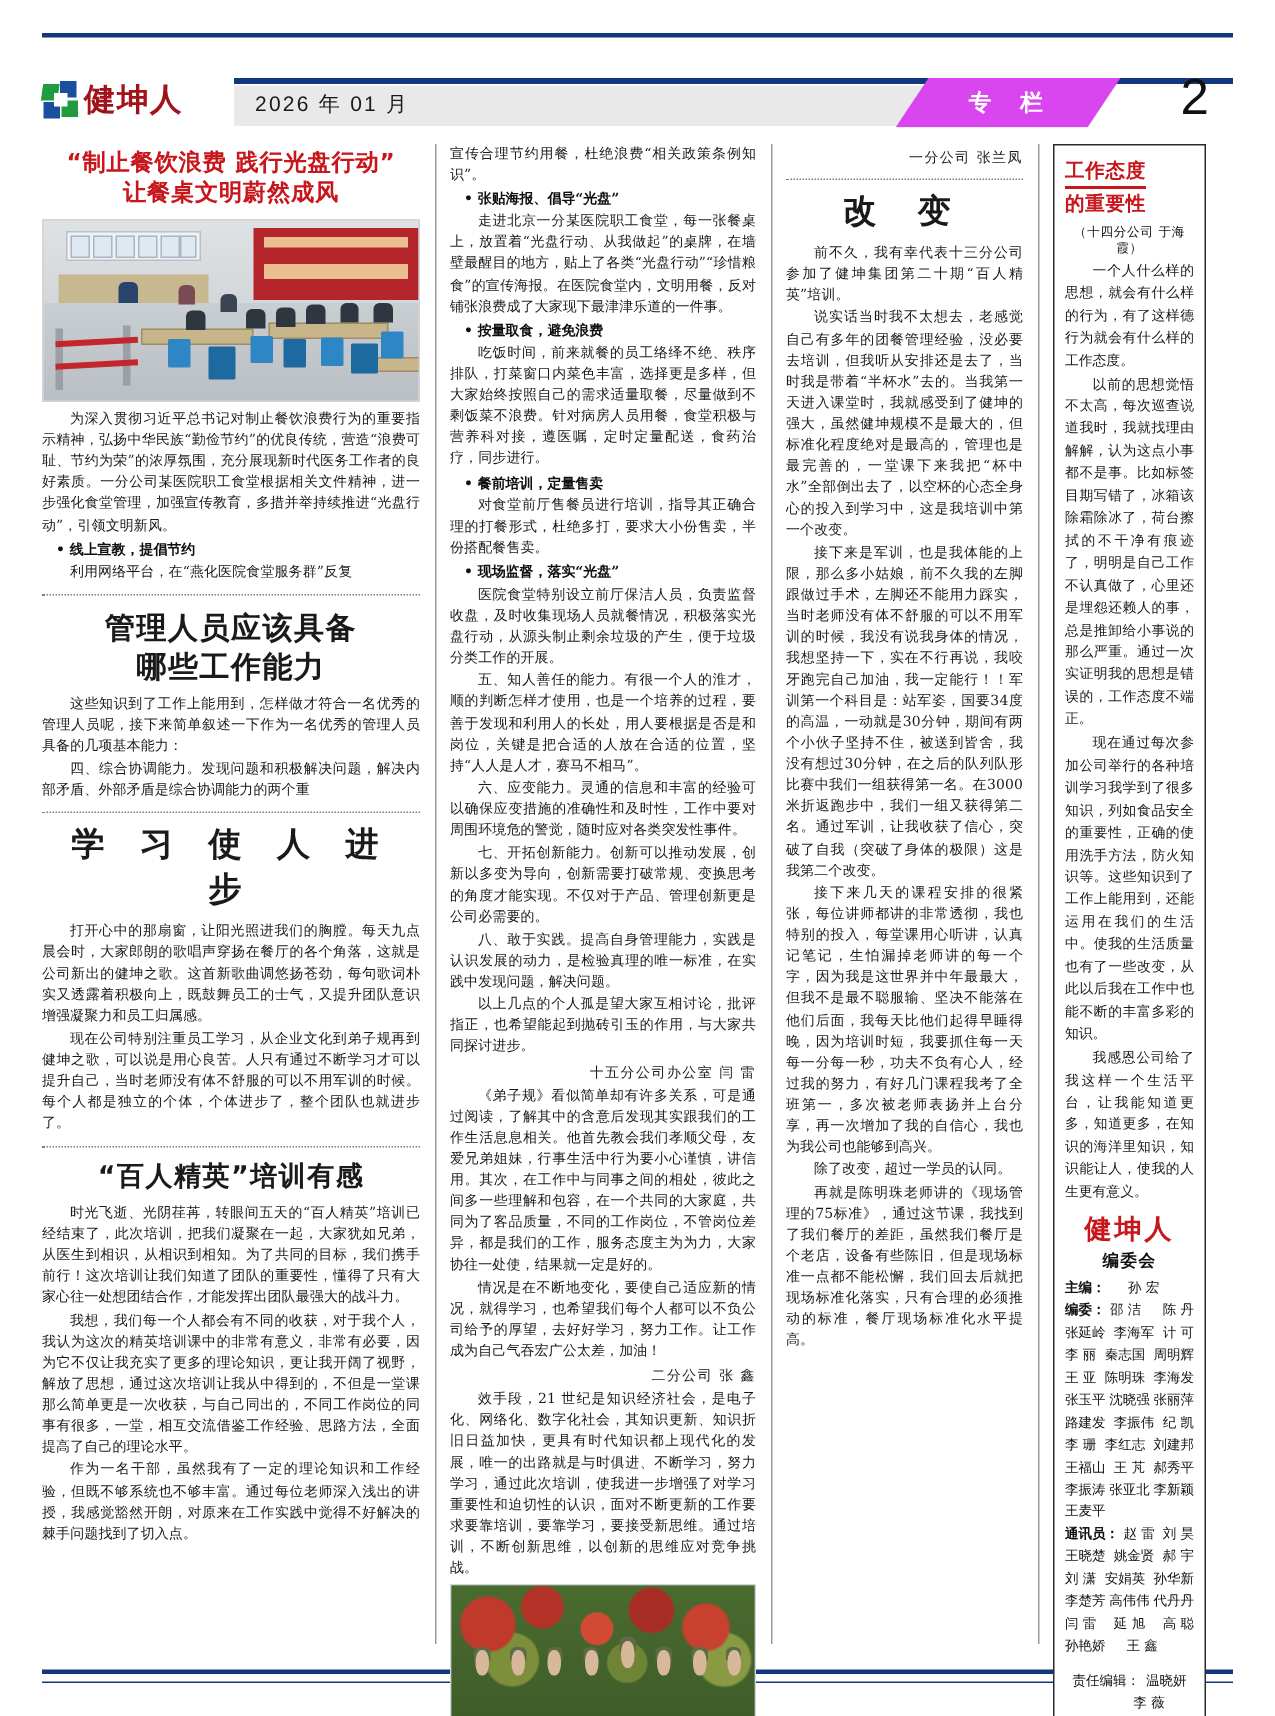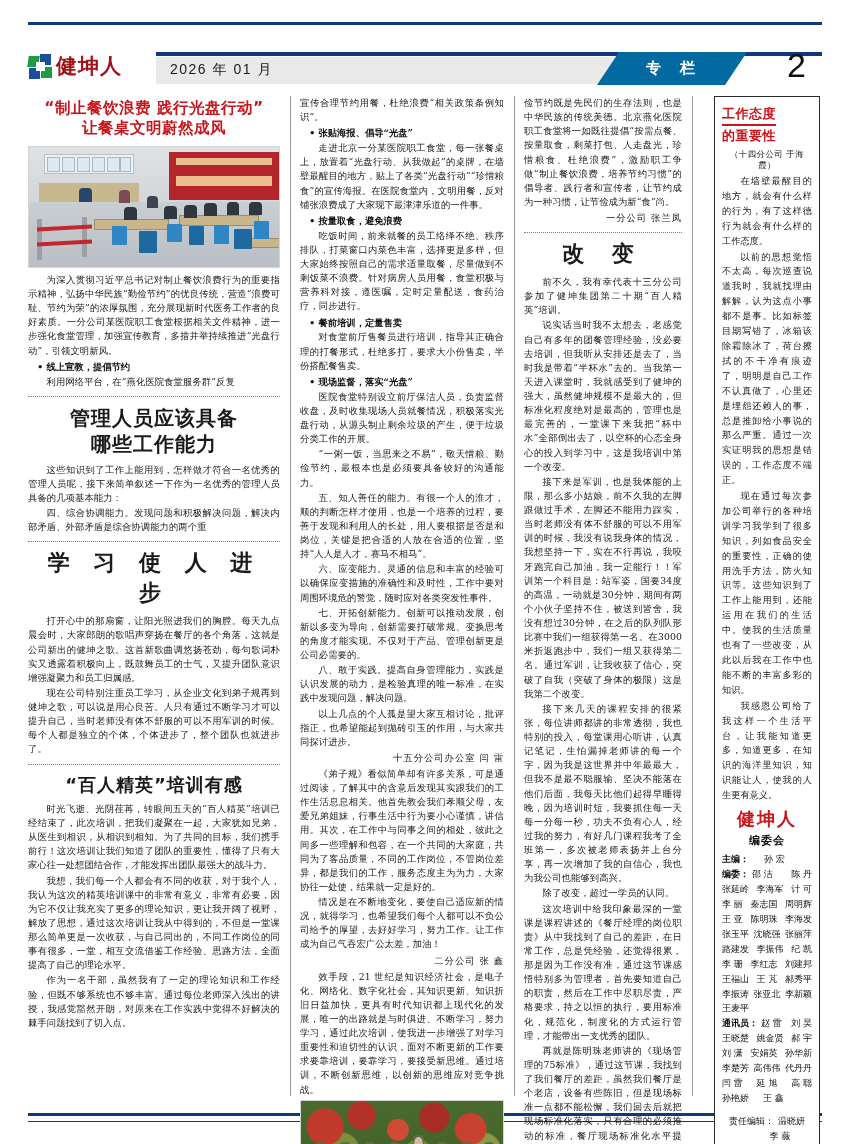--- a/index.html
+++ b/index.html
@@ -67,21 +67,21 @@
     background:#ffffff;
     clip-path: polygon(26px 0, 160px 0, 160px 27px, 0 27px);
   }
   .date-text {
     position:absolute; left:14px; top:9px;
     font-size:14px; letter-spacing:1.5px; color:#1a1a1a;
     font-family:"Liberation Sans", sans-serif;
   }
   .col-badge {
     position:absolute; right:75px; top:0; width:150px; height:33px;
-    background:#0369a1;
+    background:#d946ef;
     clip-path: polygon(22px 0, 150px 0, 128px 33px, 0 33px);
     color:#fff; font-size:15px; letter-spacing:7px;
     display:flex; align-items:center; justify-content:center;
     font-family:"DejaVu Serif", serif; font-weight:700;
     padding-left:4px;
   }
   .page-num {
     position:absolute; right:16px; top:-6px;
     font-size:34px; color:#111; font-family:"Liberation Sans", sans-serif;
     font-weight:400;
@@ -89,21 +89,21 @@
 
   
   .cols {
     position:absolute; left:28px; top:96px; width:794px; height:1000px;
     display:flex; gap:0;
   }
   .col { position:relative; }
   .c1 { width:262px; padding-right:10px; }
   .c2 { width:224px; padding:0 10px; }
   .c3 { width:178px; padding:0 10px; }
-  .c4 { width:128px; padding-left:22px; }
+  .c4 { width:112px; padding-left:10px; }
 
   .vline {
     position:absolute; top:0; bottom:0; width:1px; background:#9a9a9a;
   }
 
   
   .hl-red {
     color:#c8161d; font-weight:700; text-align:center; line-height:1.32;
     font-family:"DejaVu Sans","Liberation Sans",sans-serif;
     font-size:15.5px; letter-spacing:0.5px;
@@ -337,21 +337,20 @@
       <div class="vline" style="left:0"></div>
       <p class="body noind">宣传合理节约用餐，杜绝浪费“相关政策条例知识”。</p>
       <p class="sub">• 张贴海报、倡导“光盘”</p>
       <p class="body">走进北京一分某医院职工食堂，每一张餐桌上，放置着“光盘行动、从我做起”的桌牌，在墙壁最醒目的地方，贴上了各类“光盘行动”“珍惜粮食”的宣传海报。在医院食堂内，文明用餐，反对铺张浪费成了大家现下最津津乐道的一件事。</p>
       <p class="sub">• 按量取食，避免浪费</p>
       <p class="body">吃饭时间，前来就餐的员工络绎不绝、秩序排队，打菜窗口内菜色丰富，选择更是多样，但大家始终按照自己的需求适量取餐，尽量做到不剩饭菜不浪费。针对病房人员用餐，食堂积极与营养科对接，遵医嘱，定时定量配送，食药治疗，同步进行。</p>
       <p class="sub">• 餐前培训，定量售卖</p>
       <p class="body">对食堂前厅售餐员进行培训，指导其正确合理的打餐形式，杜绝多打，要求大小份售卖，半份搭配餐售卖。</p>
       <p class="sub">• 现场监督，落实“光盘”</p>
       <p class="body">医院食堂特别设立前厅保洁人员，负责监督收盘，及时收集现场人员就餐情况，积极落实光盘行动，从源头制止剩余垃圾的产生，便于垃圾分类工作的开展。</p>
-      <p class="body">“一粥一饭，当思来之不易”，敬天惜粮、勤俭节约，最根本也是必须要具备较好的沟通能力。</p>
       <p class="body">五、知人善任的能力。有很一个人的淮才，顺的判断怎样才使用，也是一个培养的过程，要善于发现和利用人的长处，用人要根据是否是和岗位，关键是把合适的人放在合适的位置，坚持“人人是人才，赛马不相马”。</p>
       <p class="body">六、应变能力。灵通的信息和丰富的经验可以确保应变措施的准确性和及时性，工作中要对周围环境危的警觉，随时应对各类突发性事件。</p>
       <p class="body">七、开拓创新能力。创新可以推动发展，创新以多变为导向，创新需要打破常规、变换思考的角度才能实现。不仅对于产品、管理创新更是公司必需要的。</p>
       <p class="body">八、敢于实践。提高自身管理能力，实践是认识发展的动力，是检验真理的唯一标准，在实践中发现问题，解决问题。</p>
       <p class="body">以上几点的个人孤是望大家互相讨论，批评指正，也希望能起到抛砖引玉的作用，与大家共同探讨进步。</p>
       <p class="byline">十五分公司办公室  闫 雷</p>
       <p class="body">《弟子规》看似简单却有许多关系，可是通过阅读，了解其中的含意后发现其实跟我们的工作生活息息相关。他首先教会我们孝顺父母，友爱兄弟姐妹，行事生活中行为要小心谨慎，讲信用。其次，在工作中与同事之间的相处，彼此之间多一些理解和包容，在一个共同的大家庭，共同为了客品质量，不同的工作岗位，不管岗位差异，都是我们的工作，服务态度主为为力，大家协往一处使，结果就一定是好的。</p>
       <p class="body">情况是在不断地变化，要使自己适应新的情况，就得学习，也希望我们每个人都可以不负公司给予的厚望，去好好学习，努力工作。让工作成为自己气吞宏广公太差，加油！</p>
       <p class="byline">二分公司  张 鑫</p>
       <p class="body">效手段，21 世纪是知识经济社会，是电子化、网络化、数字化社会，其知识更新、知识折旧日益加快，更具有时代知识都上现代化的发展，唯一的出路就是与时俱进、不断学习，努力学习，通过此次培训，使我进一步增强了对学习重要性和迫切性的认识，面对不断更新的工作要求要靠培训，要靠学习，要接受新思维。通过培训，不断创新思维，以创新的思维应对竞争挑战。</p>
@@ -390,44 +389,42 @@
         <div class="sol" style="left:88%">
             <i class="cap"></i>
             <i class="head"></i>
           </div>
       </div>
 
     </div>
 
     <div class="col c3">
       <div class="vline" style="left:0"></div>
-      <p class="body noind">俭节约既是先民们的生存法则，也是中华民族的传统美德。北京燕化医院职工食堂将一如既往提倡“按需点餐、按量取食，剩菜打包、人走盘光，珍惜粮食、杜绝浪费”，激励职工争做“制止餐饮浪费，培养节约习惯”的倡导者、践行者和宣传者，让节约成为一种习惯，让节俭成为新“食”尚。</p>
       <p class="byline">一分公司  张兰凤</p>
 
       <div class="dotrule"></div>
 
       <div class="hl-center-big" style="letter-spacing:10px">改  变</div>
       <p class="body">前不久，我有幸代表十三分公司参加了健坤集团第二十期“百人精英”培训。</p>
       <p class="body">说实话当时我不太想去，老感觉自己有多年的团餐管理经验，没必要去培训，但我听从安排还是去了，当时我是带着“半杯水”去的。当我第一天进入课堂时，我就感受到了健坤的强大，虽然健坤规模不是最大的，但标准化程度绝对是最高的，管理也是最完善的，一堂课下来我把“杯中水”全部倒出去了，以空杯的心态全身心的投入到学习中，这是我培训中第一个改变。</p>
       <p class="body">接下来是军训，也是我体能的上限，那么多小姑娘，前不久我的左脚跟做过手术，左脚还不能用力踩实，当时老师没有体不舒服的可以不用军训的时候，我没有说我身体的情况，我想坚持一下，实在不行再说，我咬牙跑完自己加油，我一定能行！！军训第一个科目是：站军姿，国要34度的高温，一动就是30分钟，期间有两个小伙子坚持不住，被送到皆舍，我没有想过30分钟，在之后的队列队形比赛中我们一组获得第一名。在3000米折返跑步中，我们一组又获得第二名。通过军训，让我收获了信心，突破了自我（突破了身体的极限）这是我第二个改变。</p>
       <p class="body">接下来几天的课程安排的很紧张，每位讲师都讲的非常透彻，我也特别的投入，每堂课用心听讲，认真记笔记，生怕漏掉老师讲的每一个字，因为我是这世界并中年最最大，但我不是最不聪服输、坚决不能落在他们后面，我每天比他们起得早睡得晚，因为培训时短，我要抓住每一天每一分每一秒，功夫不负有心人，经过我的努力，有好几门课程我考了全班第一，多次被老师表扬并上台分享，再一次增加了我的自信心，我也为我公司也能够到高兴。</p>
       <p class="body">除了改变，超过一学员的认同。</p>
-      <p class="body">这次培训中给我印象最深的一堂课是课程讲述的《餐厅经理的岗位职责》从中我找到了自己的差距，在日常工作，总是凭经验，还觉得很累，那是因为工作没有准，通过这节课感悟特别多为管理者，首先要知道自己的职责，然后在工作中尽职尽责，严格要求，持之以恒的执行，要用标准化，规范化，制度化的方式运行管理，才能带出一支优秀的团队。</p>
       <p class="body">再就是陈明珠老师讲的《现场管理的75标准》，通过这节课，我找到了我们餐厅的差距，虽然我们餐厅是个老店，设备有些陈旧，但是现场标准一点都不能松懈，我们回去后就把现场标准化落实，只有合理的必须推动的标准，餐厅现场标准化水平提高。</p>
 
     </div>
 
     <div class="col c4">
       <div class="vline" style="left:0"></div>
 
       <div class="sidebox">
         <span class="side-title-1">工作态度</span>
         <span class="side-title-2">的重要性</span>
         <div class="side-auth">（十四分公司  于海霞）</div>
-        <p class="sidebody">在墙壁最醒目的地方，就会有什么样的行为，有了这样德行为就会有什么样的工作态度。</p>
+        <p class="sidebody">一个人什么样的思想，就会有什么样的行为，有了这样德行为就会有什么样的工作态度。</p>
         <p class="sidebody">以前的思想觉悟不太高，每次巡查说道我时，我就找理由解解，认为这点小事都不是事。比如标签目期写错了，冰箱该除霜除冰了，荷台擦拭的不干净有痕迹了，明明是自己工作不认真做了，心里还是埋怨还赖人的事，总是推卸给小事说的那么严重。通过一次实证明我的思想是错误的，工作态度不端正。</p>
         <p class="sidebody">现在通过每次参加公司举行的各种培训学习我学到了很多知识，列如食品安全的重要性，正确的使用洗手方法，防火知识等。这些知识到了工作上能用到，还能运用在我们的生活中。使我的生活质量也有了一些改变，从此以后我在工作中也能不断的丰富多彩的知识。</p>
         <p class="sidebody">我感恩公司给了我这样一个生活平台，让我能知道更多，知道更多，在知识的海洋里知识，知识能让人，使我的人生更有意义。</p>
 
         <div class="ed-logo">健坤人</div>
         <div class="ed-title">编委会</div>
 
         <div class="ed-row">
           <span class="k">主编：</span>
           <span class="v" style="justify-content:flex-start;padding-left:12px">孙  宏</span>

